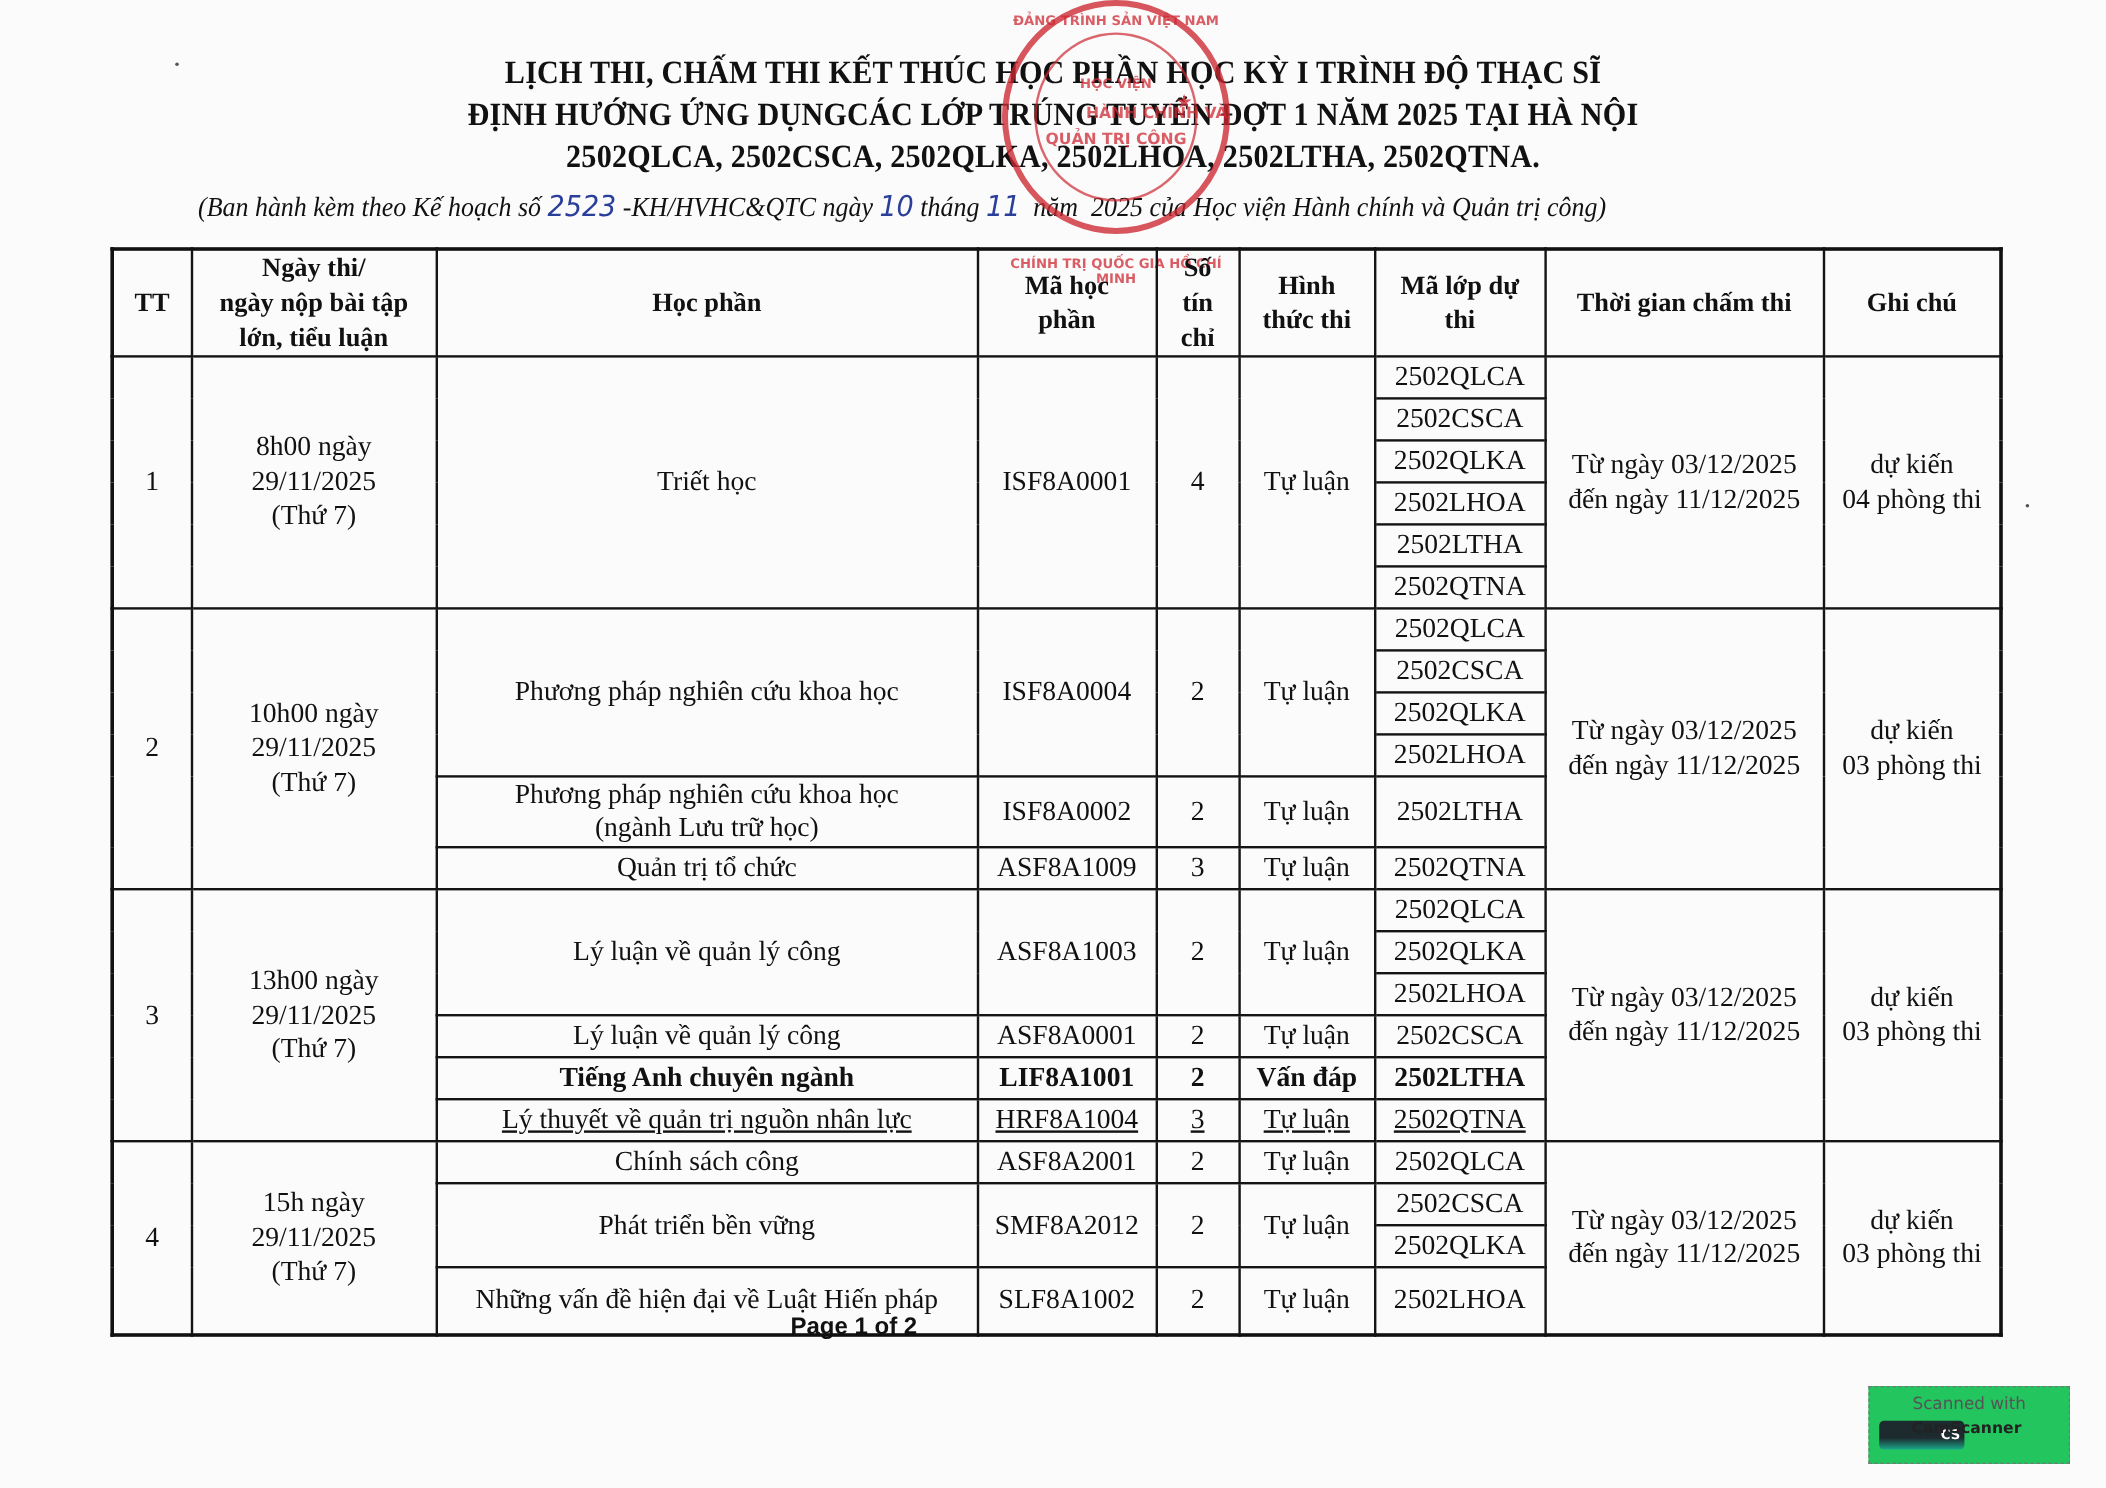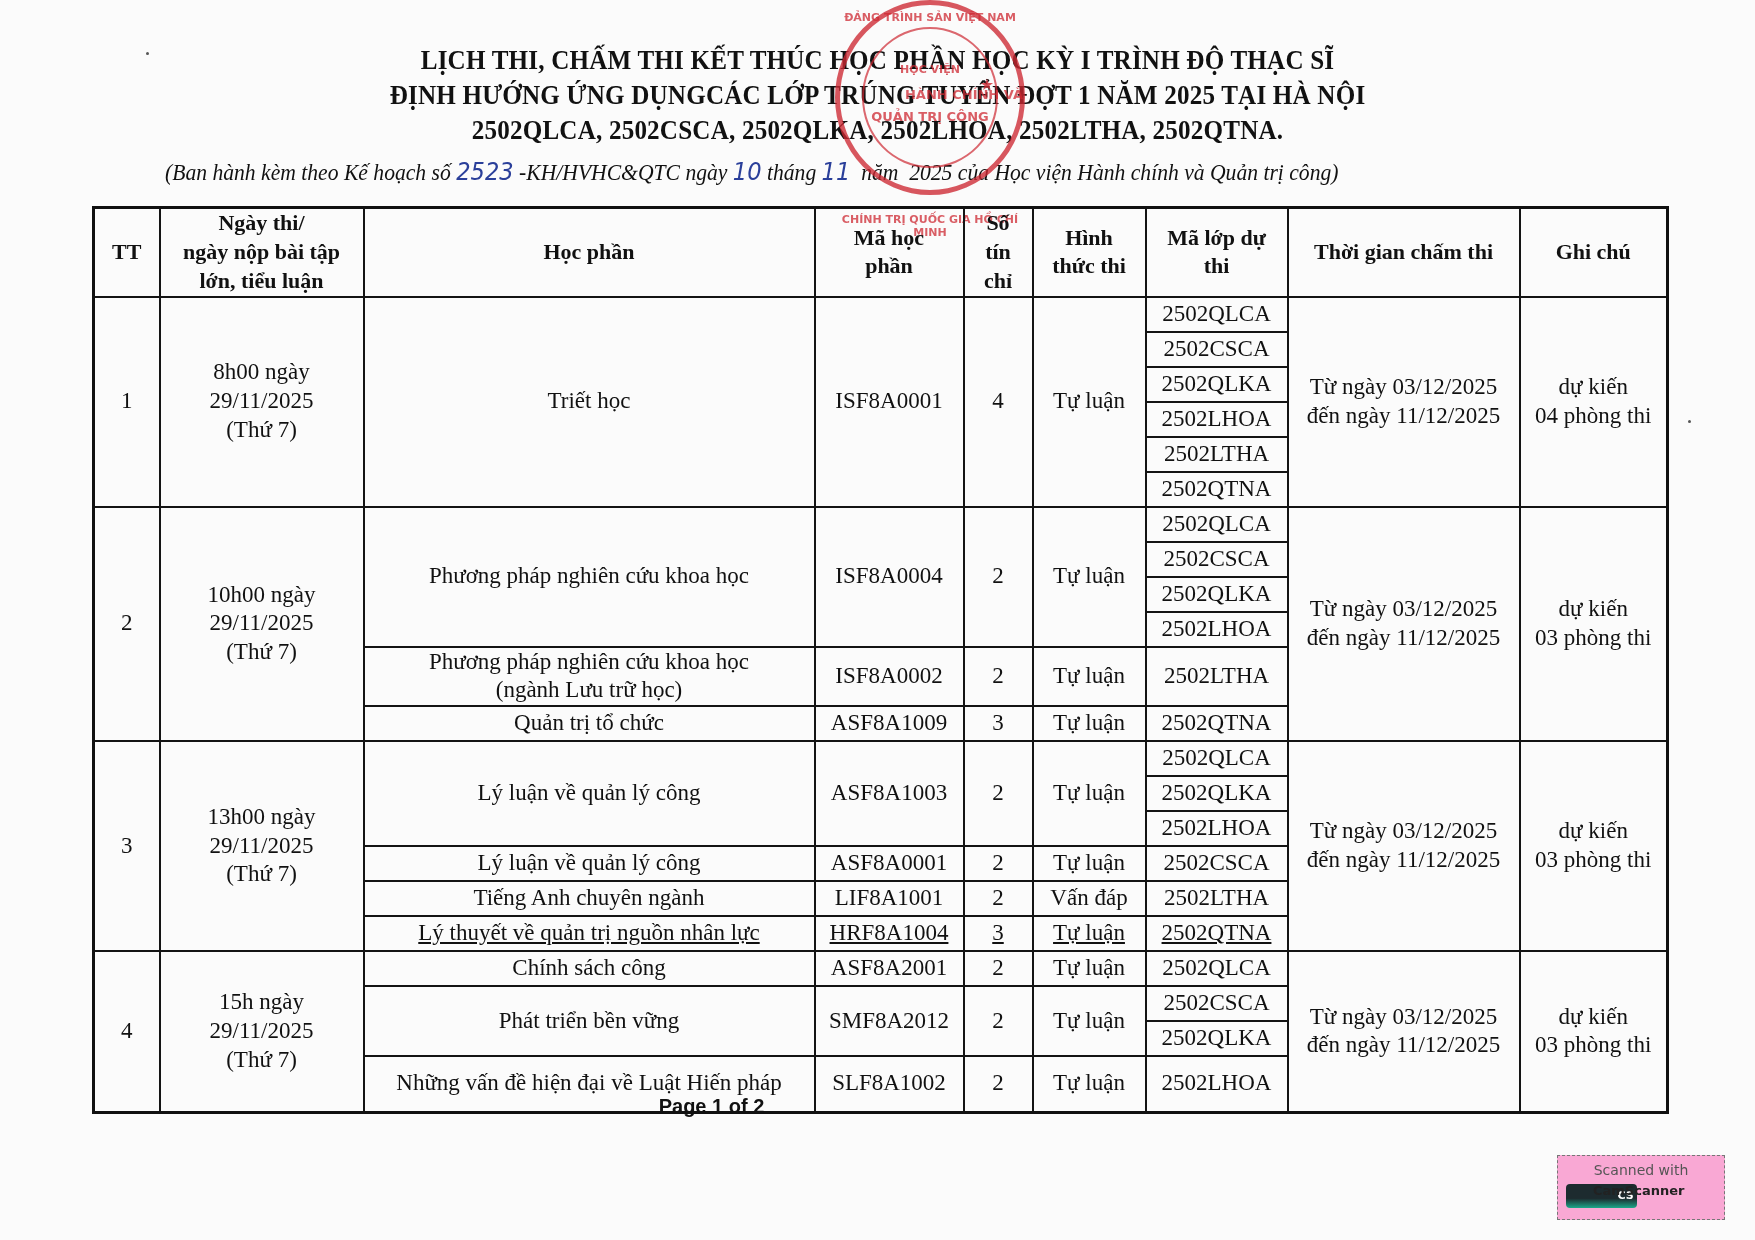--- a/index.html
+++ b/index.html
@@ -26,21 +26,21 @@
   table.sched{position:absolute;left:92px;top:206px;border-collapse:collapse;table-layout:fixed;font-size:23px;}
   table.sched td, table.sched th{border:2px solid #141414;padding:0;text-align:center;vertical-align:middle;
          line-height:1.25;overflow:hidden;}
   table.sched th{font-weight:bold;font-size:22px;line-height:1.3;}
   table.sched{border:3px solid #111;}
   td.left{text-align:left;padding-left:4px;}
   .cls{height:33px;}
   .foot{position:absolute;top:1095px;left:0;width:1423px;text-align:center;
         font-family:"Liberation Sans","DejaVu Sans",sans-serif;font-size:20px;font-weight:bold;}
   .cam{position:absolute;left:1557px;top:1155px;width:168px;height:65px;border:1.5px dashed #777;
-       background:#f9a8d4;box-sizing:border-box;font-family:"DejaVu Sans",sans-serif;}
+       background:#22c55e;box-sizing:border-box;font-family:"DejaVu Sans",sans-serif;}
   .cam .s{position:absolute;top:6px;width:100%;text-align:center;font-size:14px;color:#555;}
   .cam .logo{position:absolute;left:8px;top:28px;width:23px;height:24px;border-radius:4px;
        background:linear-gradient(#1d2b2f 60%,#1aa88a);color:#fff;font-size:11px;font-weight:bold;
        text-align:center;line-height:24px;padding-left:48px;}
   .cam .b{position:absolute;left:35px;top:27px;font-size:13px;color:#222;font-weight:bold;}
   .dot{position:absolute;width:3px;height:3px;background:#555;border-radius:50%;}
 </style>
 </head>
 <body>
 
@@ -226,21 +226,21 @@
       </tr>
       <tr style="height: 33.5px;">
         <td rowspan="1" class="left">
           <div>Lý luận về quản lý công</div>
         </td>
         <td rowspan="1"><span>ASF8A0001</span></td>
         <td rowspan="1"><span>2</span></td>
         <td rowspan="1"><span>Tự luận</span></td>
         <td class="cls"><span>2502CSCA</span></td>
       </tr>
-      <tr style="height: 33.5px;">
+      <tr style="height: 33.5px; font-weight: bold;">
         <td rowspan="1" class="left">
           <div>Tiếng Anh chuyên ngành</div>
         </td>
         <td rowspan="1"><span>LIF8A1001</span></td>
         <td rowspan="1"><span>2</span></td>
         <td rowspan="1"><span>Vấn đáp</span></td>
         <td class="cls"><span>2502LTHA</span></td>
       </tr>
       <tr style="height: 33.5px; text-decoration: underline;">
         <td rowspan="1" class="left">

